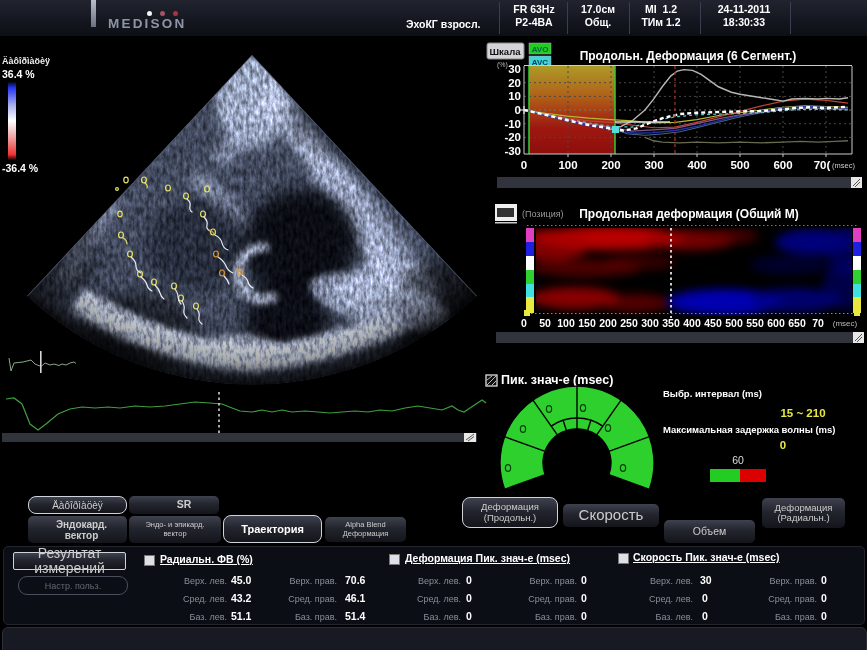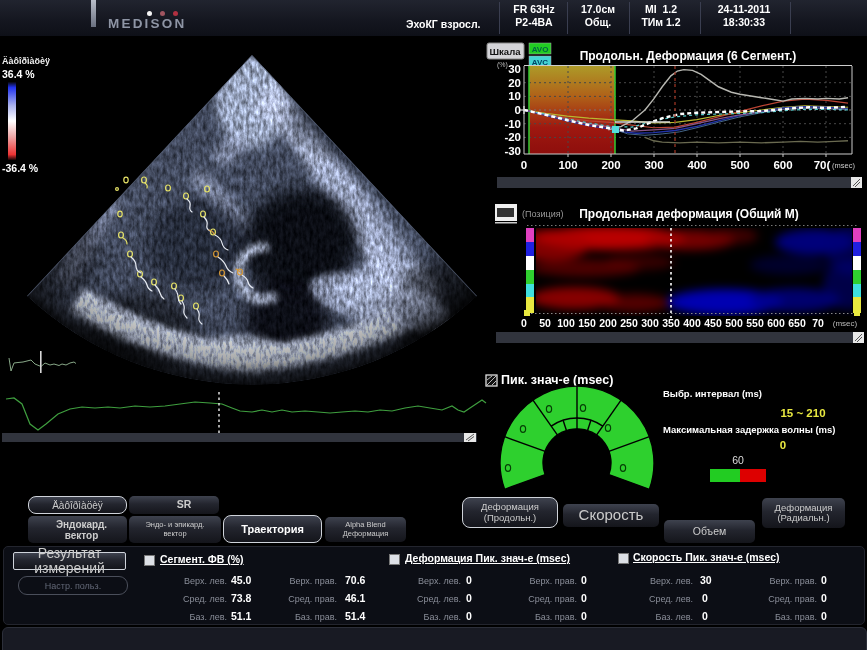--- a/index.html
+++ b/index.html
@@ -367,25 +367,25 @@
 <div class="btn" style="left:563px;top:504px;width:96px;height:23px;font-size:15px;">Скорость</div>
 <div class="btn" style="left:664px;top:504px;width:91px;height:23px;font-size:10.5px;margin-top:16px;">Объем</div>
 <div class="btn" style="left:762px;top:498px;width:83px;height:30px;font-size:9.5px;">Деформация<br>(Радиальн.)</div>
 
 <div class="abs" style="left:3px;top:546px;width:860px;height:77px;background:#0c0e15;border:1px solid #23252e;border-radius:5px;"></div>
 <div class="abs" style="left:2px;top:627px;width:863px;height:23px;background:#181a23;border:1px solid #2c2f3a;border-radius:6px 6px 0 0;"></div>
 <div class="btn sel" style="left:13px;top:552px;width:113px;height:18px;font-size:14px;border-radius:2px;">Результат измерений</div>
 <div class="abs" style="left:18px;top:576px;width:108px;height:17px;border:1px solid #4a4e5a;border-radius:9px;color:#636877;font-size:9px;display:flex;align-items:center;justify-content:center;">Настр. польз.</div>
 
 <div class="cb" style="left:144px;top:555px;"></div>
-<div class="hdr" style="left:160px;top:553px;">Сегмент. ФВ (%)</div>
+<div class="hdr" style="left:160px;top:553px;">Радиальн. ФВ (%)</div>
 <div class="lbl" style="left:180px;top:576px;width:47px;text-align:right;">Верх. лев.</div>
 <div class="val" style="left:231px;top:574px;">45.0</div>
 <div class="lbl" style="left:180px;top:594px;width:47px;text-align:right;">Сред. лев.</div>
-<div class="val" style="left:231px;top:592px;">73.8</div>
+<div class="val" style="left:231px;top:592px;">43.2</div>
 <div class="lbl" style="left:180px;top:612px;width:47px;text-align:right;">Баз. лев.</div>
 <div class="val" style="left:231px;top:610px;">51.1</div>
 <div class="lbl" style="left:285px;top:576px;width:52px;text-align:right;">Верх. прав.</div>
 <div class="val" style="left:345px;top:574px;">70.6</div>
 <div class="lbl" style="left:285px;top:594px;width:52px;text-align:right;">Сред. прав.</div>
 <div class="val" style="left:345px;top:592px;">46.1</div>
 <div class="lbl" style="left:285px;top:612px;width:52px;text-align:right;">Баз. прав.</div>
 <div class="val" style="left:345px;top:610px;">51.4</div>
 
 <div class="cb" style="left:389px;top:554px;"></div>

